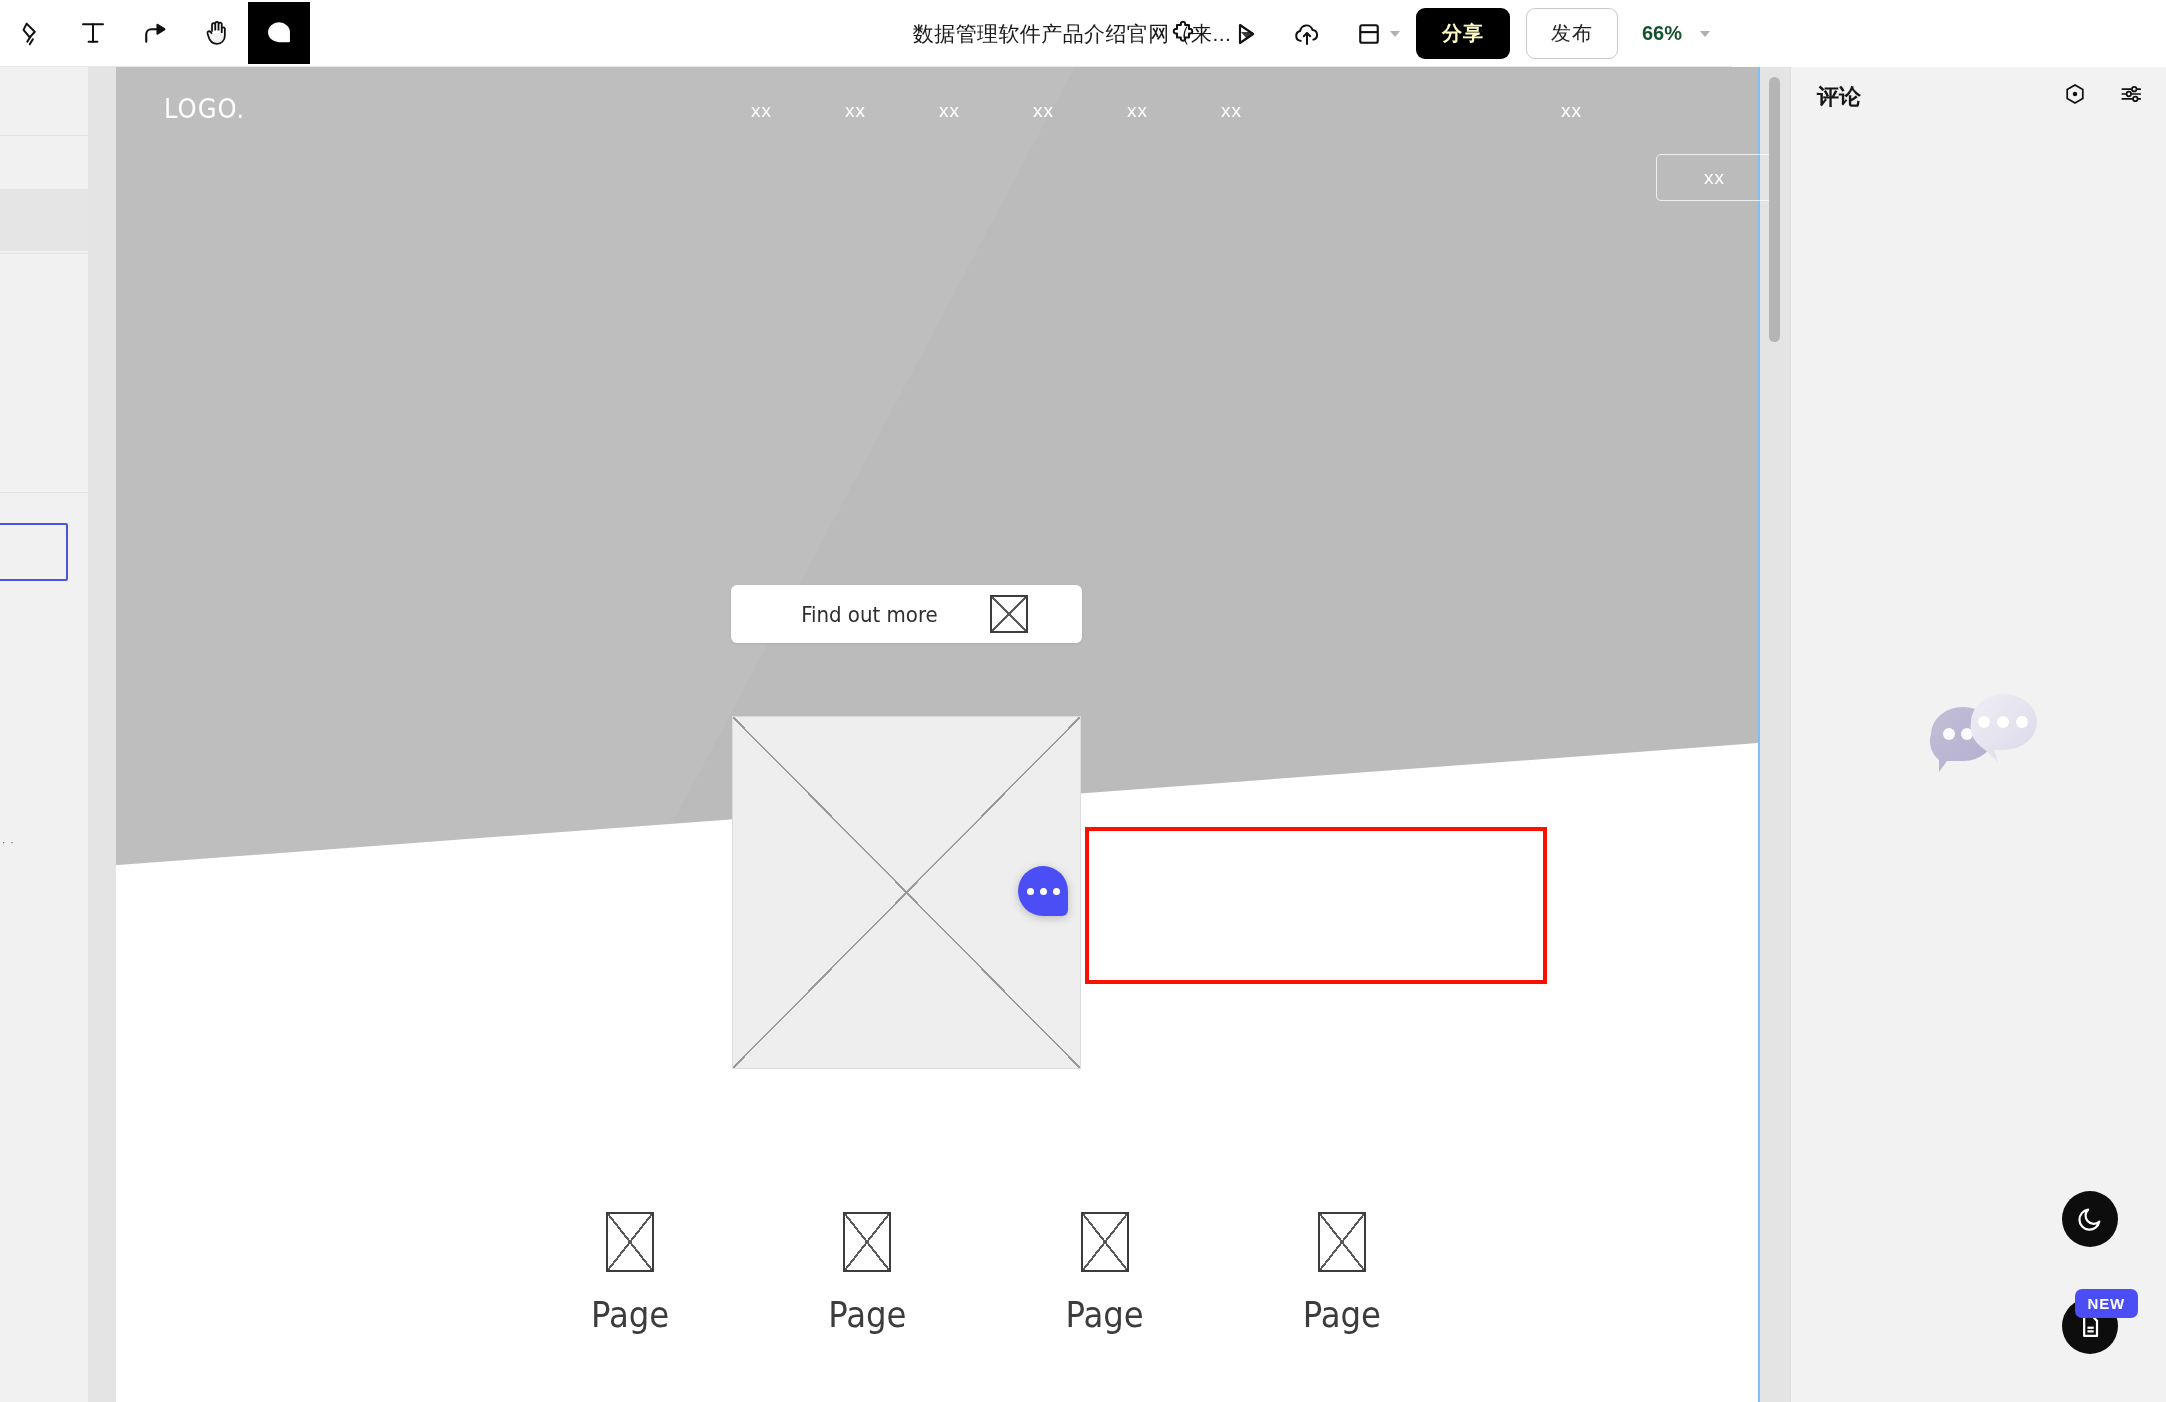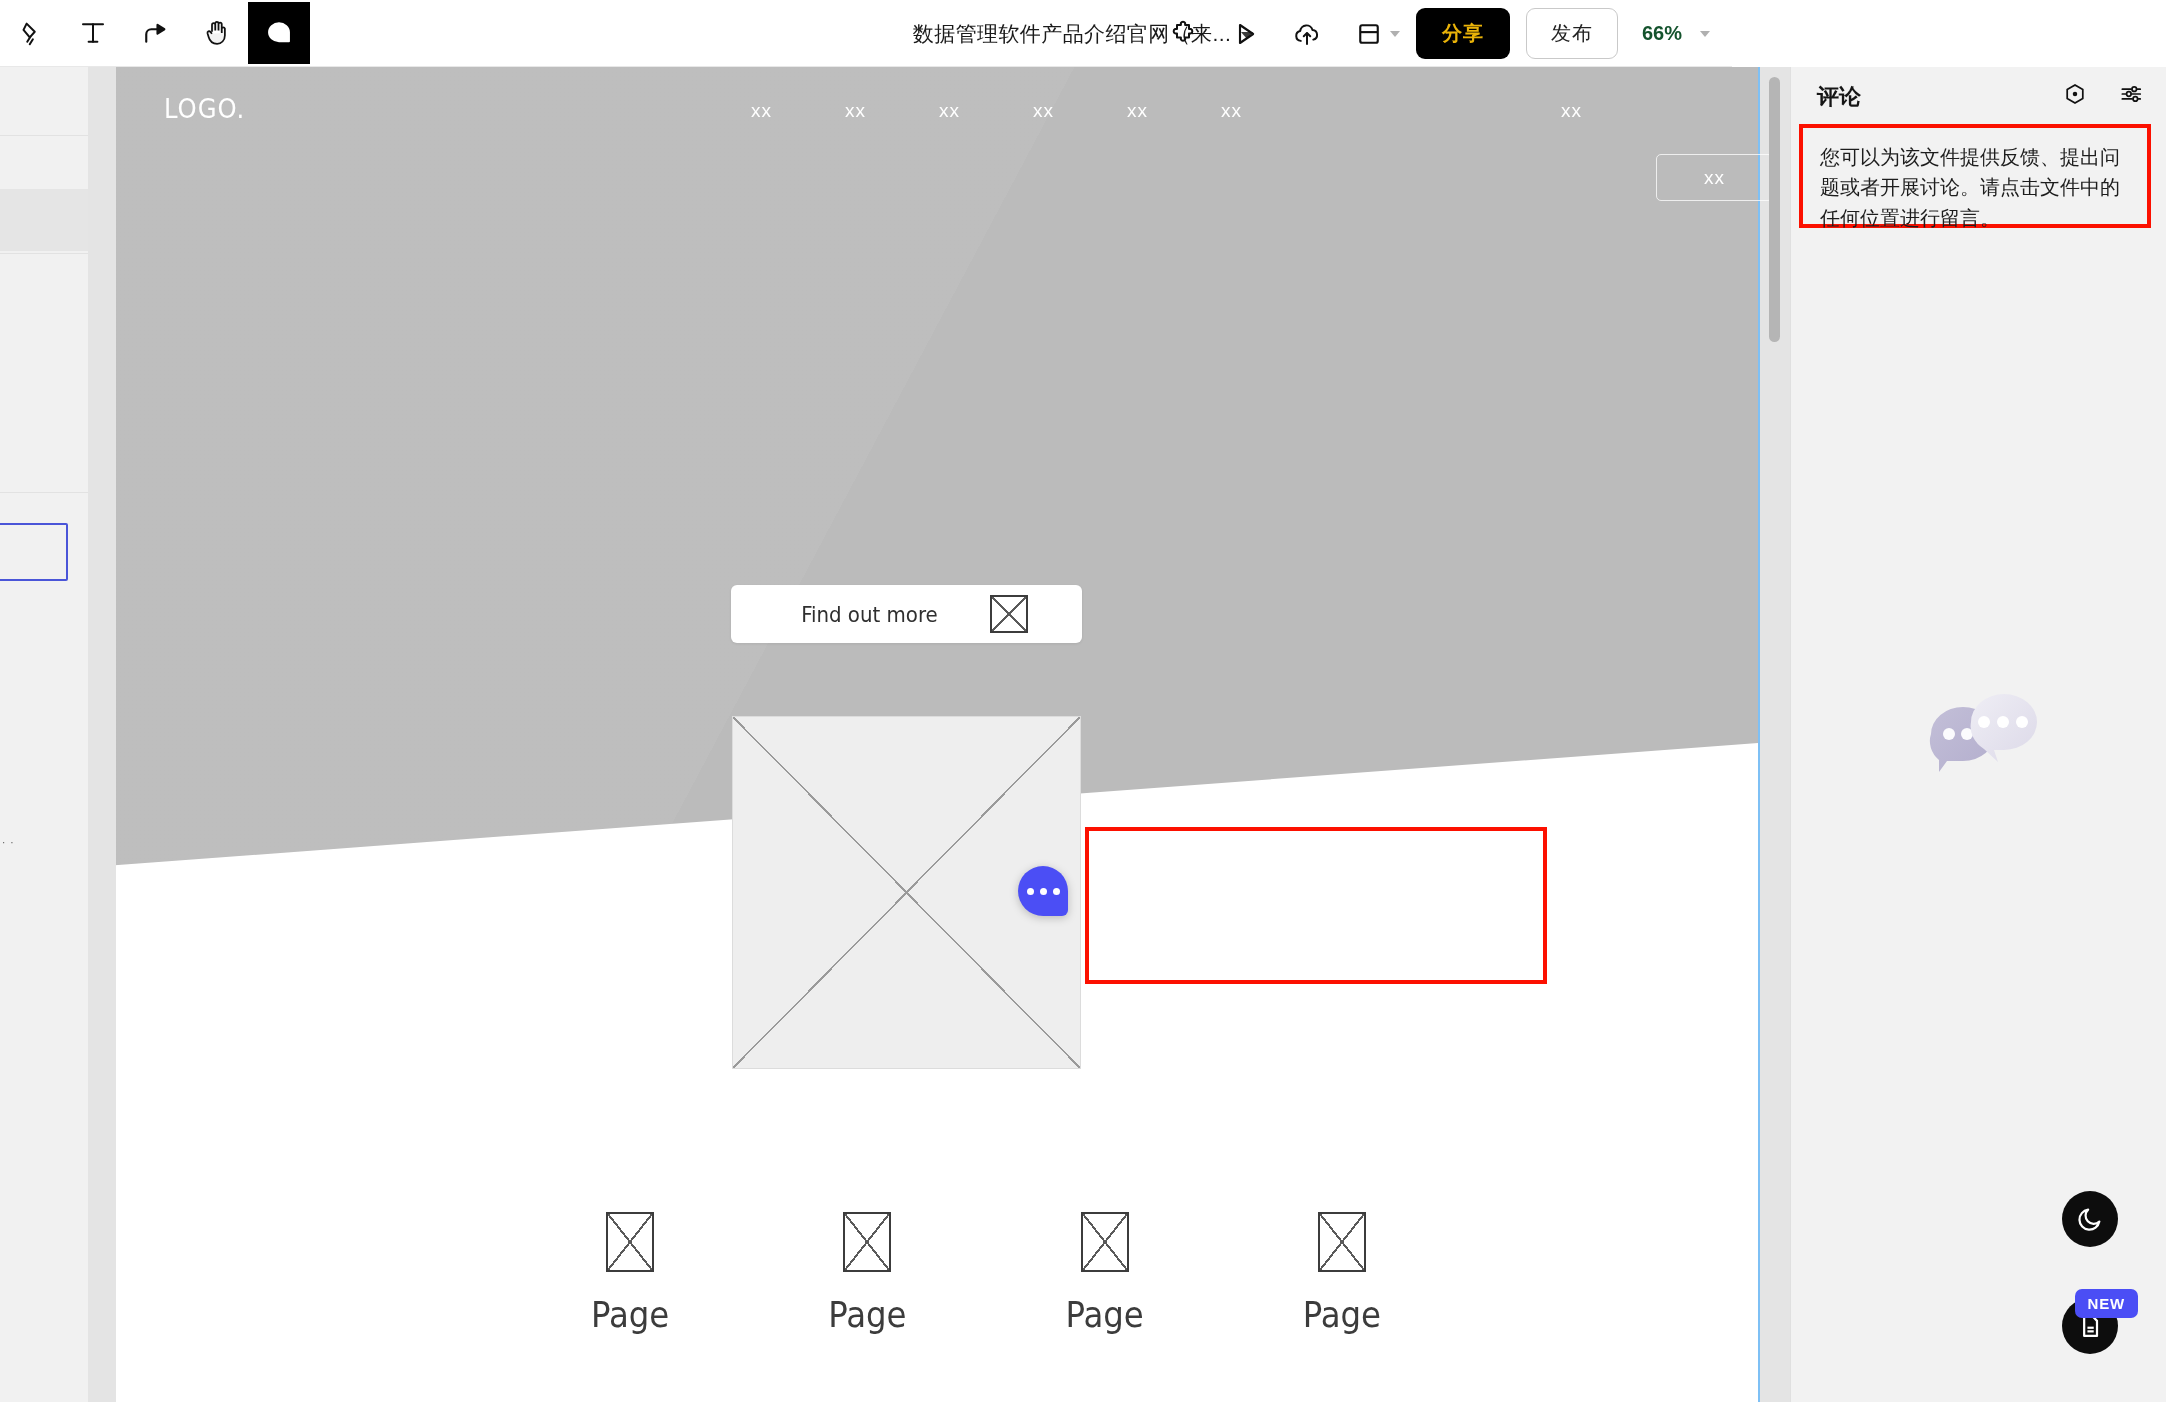--- a/index.html
+++ b/index.html
@@ -52,21 +52,21 @@
     justify-content: center; cursor: pointer;
   }
   .mini-caret {
     width: 0; height: 0;
     border-left: 5px solid transparent;
     border-right: 5px solid transparent;
     border-top: 6px solid #b0b0b0;
     margin-left: -10px; margin-right: 6px; cursor: pointer;
   }
   #share-btn {
-    background: #000; color: #eab308; font-size: 20px; font-weight: bold;
+    background: #000; color: #fef9c3; font-size: 20px; font-weight: bold;
     border-radius: 9px; padding: 12px 26px; margin-left: 10px; cursor: pointer;
     letter-spacing: 1px;
   }
   #publish-btn {
     background: #fff; color: #222; font-size: 20px;
     border: 1px solid #c9c9c9; border-radius: 9px;
     padding: 11px 24px; margin-left: 16px; cursor: pointer;
     letter-spacing: 1px;
   }
   #zoom-level {
@@ -482,23 +482,20 @@
         <path d="M4 12 H7"></path>
           <circle cx="10" cy="12" r="2.1"></circle>
           <path d="M13 12 H20.5"></path>
         <path d="M4 16.5 H13"></path>
           <circle cx="16" cy="16.5" r="2.1"></circle>
           <path d="M19 16.5 H20.5"></path>
       </svg>
     </div>
   </div>
 
-  <div id="rp-hint-box">
-    <div id="rp-hint">您可以为该文件提供反馈、提出问题或者开展讨论。请点击文件中的任何位置进行留言。</div>
-  </div>
 
   <div id="rp-illus">
     <svg width="150" height="110" viewBox="0 0 150 110">
       <defs>
         <linearGradient id="g1" x1="0" y1="0" x2="1" y2="1">
           <stop offset="0%" stop-color="#c3bfd8"></stop>
             <stop offset="100%" stop-color="#b3aecd"></stop>
         </linearGradient>
         <linearGradient id="g2" x1="0" y1="0" x2="1" y2="1">
           <stop offset="0%" stop-color="#efeef5"></stop>

